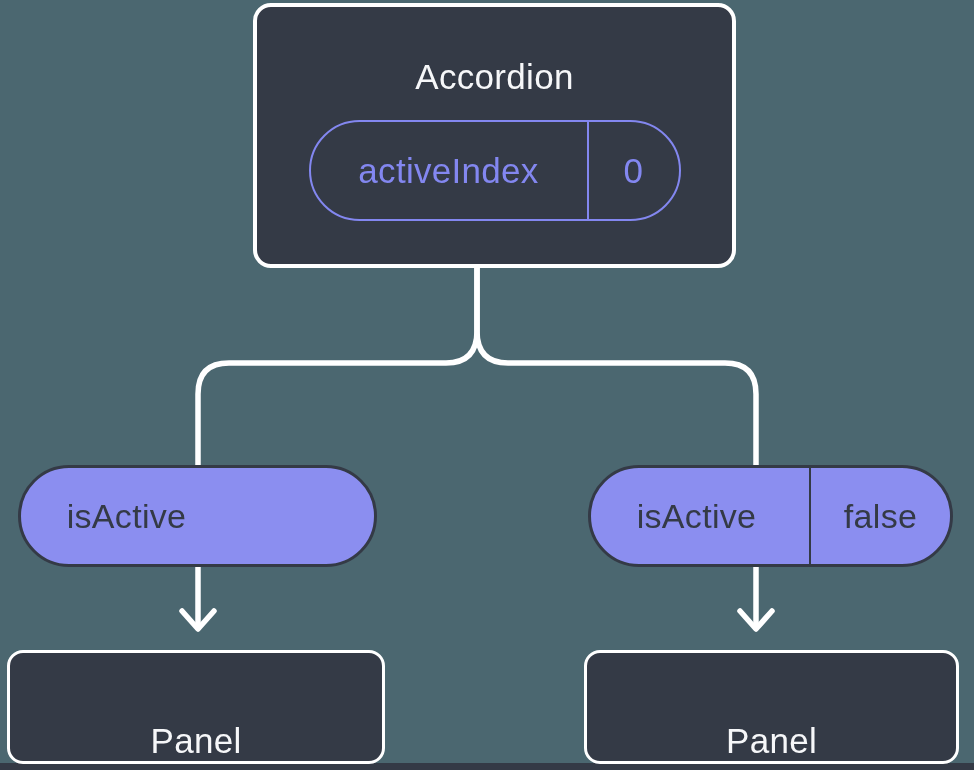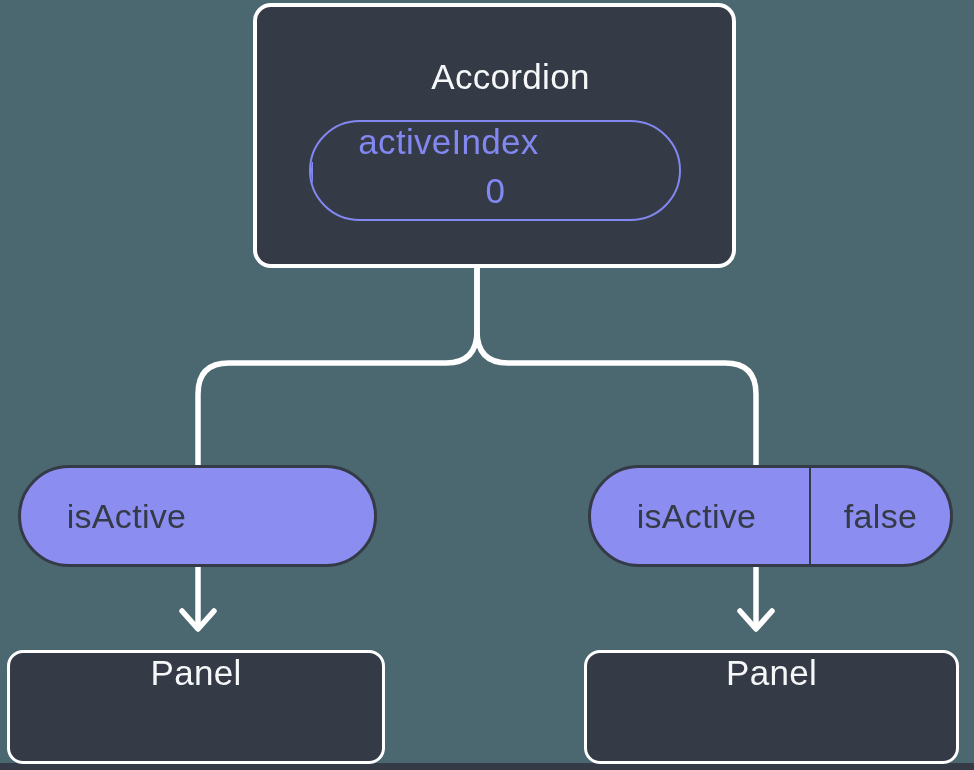--- a/index.html
+++ b/index.html
@@ -44,34 +44,34 @@
     border: 4px solid var(--line_white, #ffffff);
     z-index: 2;
   }
   .node-root {
     left: 253px; top: 3px;
     width: 483px; height: 265px;
     border-radius: 18px;
   }
   .node-title {
     position: absolute;
-    left: 16px; top: 48px;
+    left: 0; top: 48px;
     width: 100%;
     text-align: center;
     line-height: 44px;
     font-size: 35px;
     font-weight: 500;
     color: var(--node_text, #f6f7f9);
     letter-spacing: 0.3px;
   }
   .node-panel {
     border-width: 3.5px;
     border-radius: 16px;
     display: flex;
-    align-items: flex-start;
+    align-items: flex-end;
     justify-content: center;
   }
   .node-panel .panel-title {
     font-size: 35px;
     font-weight: 500;
     color: var(--node_text, #f6f7f9);
     letter-spacing: 0.3px;
   }
   .node-panel-left  { left: 7px;   top: 650px; width: 378px; height: 114px; }
   .node-panel-right { left: 584px; top: 650px; width: 375px; height: 114px; }
@@ -91,21 +91,20 @@
     justify-content: center;
   }
 
   
   .pill-state {
     left: 50%; top: 113px;
     transform: translateX(-50%);
     width: 372px; height: 101px;
     border: 2.5px solid var(--accent_purple, #8387f0);
     background: transparent;
-    flex-direction: column;
   }
   .pill-state .seg-name { width: 276px; }
   .pill-state .seg-value { flex: 1; border-left: 2.5px solid var(--accent_purple, #8387f0); }
   .pill-state .seg {
     color: var(--accent_purple, #8387f0);
     font-size: 35px;
     letter-spacing: 0.3px;
   }
 
   

